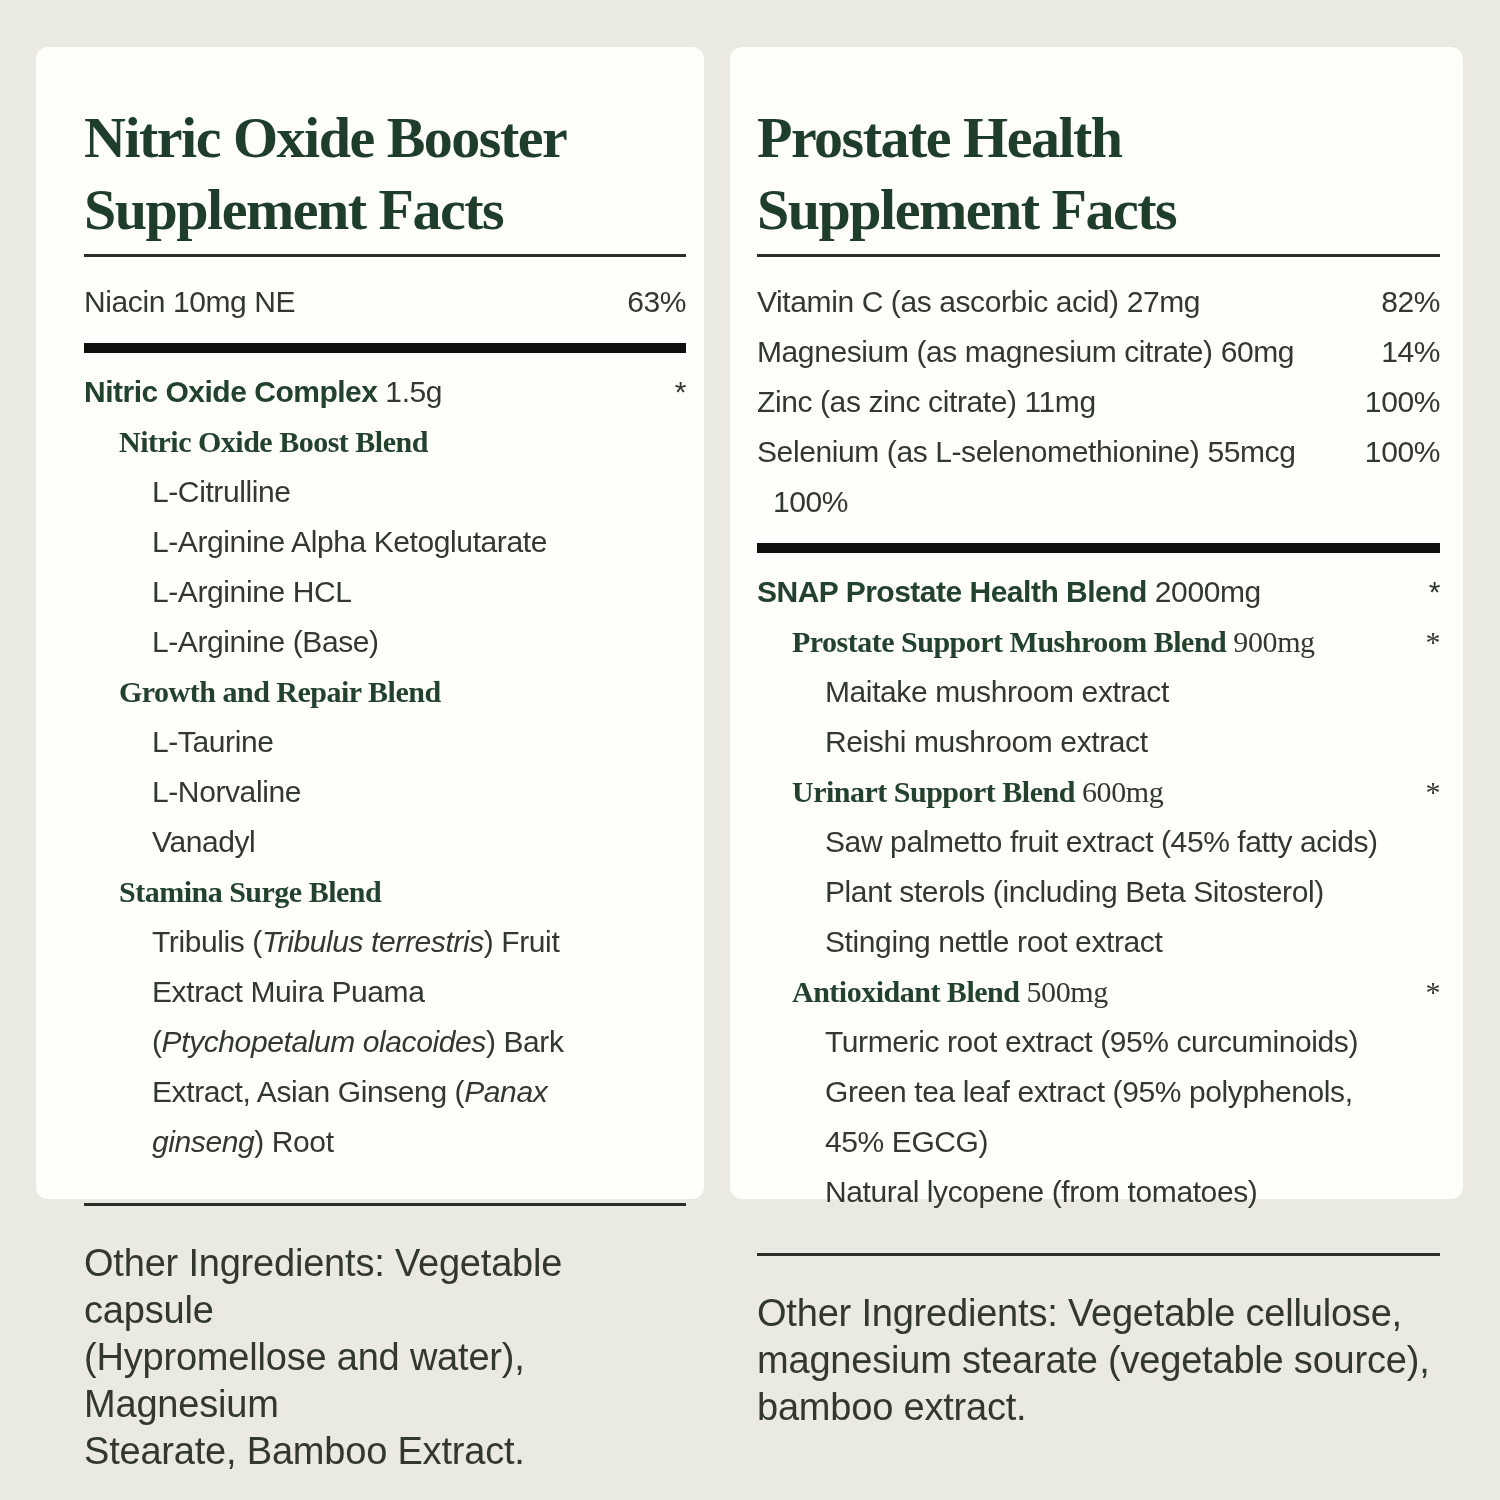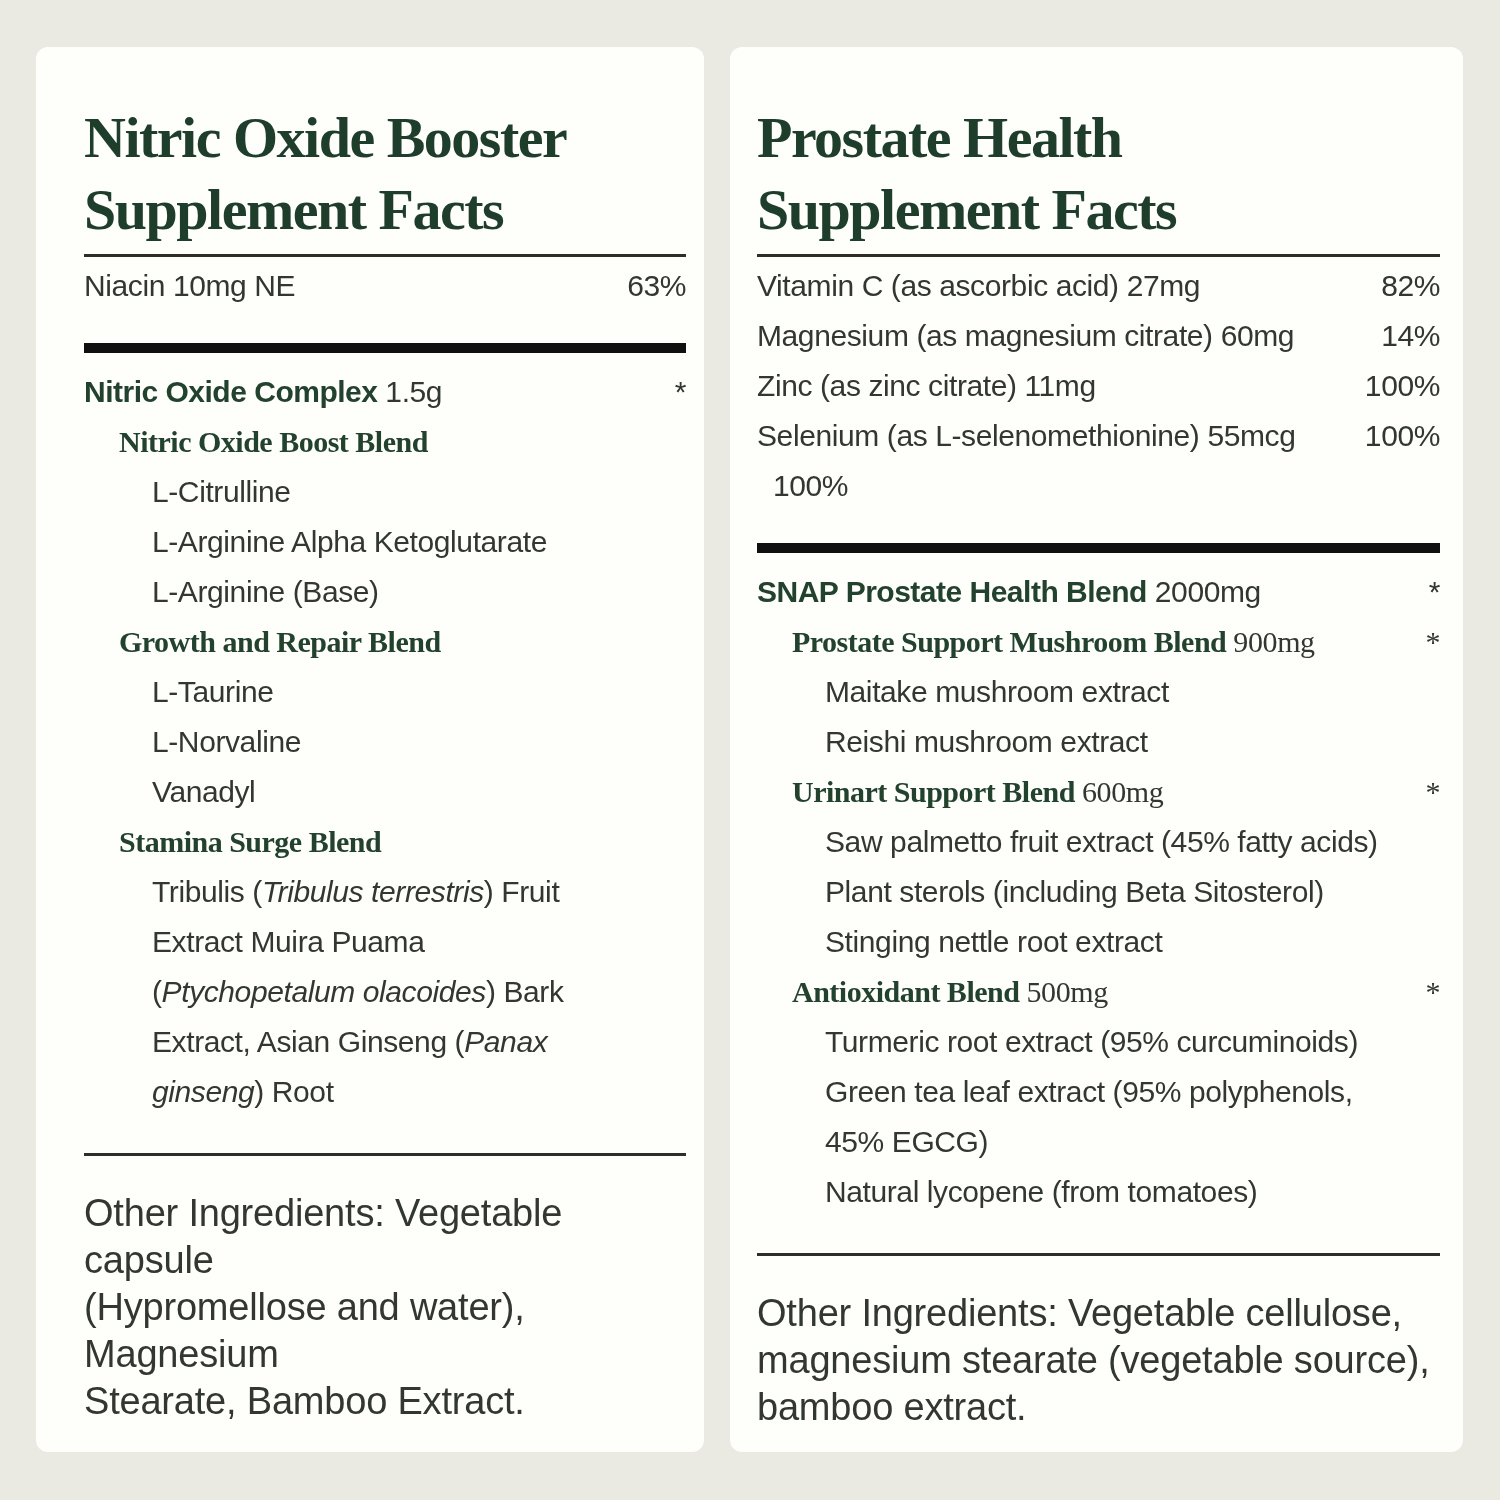--- a/index.html
+++ b/index.html
@@ -5,21 +5,21 @@
   html,body { margin:0; padding:0; }
   body { font-family: "Liberation Sans", "DejaVu Sans", sans-serif; }
   .page {
     position: relative;
     width: 1500px; height: 1500px;
     background: var(--bg, #eae9e2);
     overflow: hidden;
   }
   .panel {
     position: absolute;
-    top: 47px; height: 1405px;
+    top: 47px; height: 1152px;
     background: var(--panel, #fefefb);
     border-radius: 12px;
     box-sizing: border-box;
   }
   .panel.left  { left: 36px;  width: 668px; padding: 0 18px 0 48px; }
   .panel.right { left: 730px; width: 733px; padding: 0 23px 0 27px; }
 
   .title {
     margin: 55px 0 0 0;
     font-family: "Liberation Serif", "DejaVu Serif", serif;
@@ -30,21 +30,21 @@
     color: var(--green, #1f3d2b);
     white-space: pre-line;
   }
   .rule { width: 100%; }
   .rule.thin   { height: 3px;  background: #2d2d29; margin-top: 8px; }
   .rule.thick  { height: 10px; background: #101010; margin-top: 24px; }
   .rule.bottom { margin-top: 36px; }
 
   .nutrients { margin-top: 12px; }
   .nrow {
-    display: flex; justify-content: space-between; align-items: flex-start;
+    display: flex; justify-content: space-between; align-items: flex-end;
     height: 50px;
     font-size: 30px; letter-spacing: -0.4px;
     color: var(--text, #32382f);
   }
   .nrow .dv { padding-left: 16px; }
 
   .blend-list { margin-top: 14px; }
   .brow {
     display: flex; align-items: center;
     min-height: 50px;
@@ -90,20 +90,23 @@
         <div class="brow indent1">
           <div class="btext"><span class="b">Nitric Oxide Boost Blend</span></div>
         </div>
         <div class="brow indent2">
           <div class="btext"><span class="">L-Citrulline</span></div>
         </div>
         <div class="brow indent2">
           <div class="btext"><span class="">L-Arginine Alpha Ketoglutarate</span></div>
         </div>
         <div class="brow indent2">
+          <div class="btext"><span class="">L-Arginine HCL</span></div>
+        </div>
+        <div class="brow indent2">
           <div class="btext"><span class="">L-Arginine (Base)</span></div>
         </div>
         <div class="brow indent1">
           <div class="btext"><span class="b">Growth and Repair Blend</span></div>
         </div>
         <div class="brow indent2">
           <div class="btext"><span class="">L-Taurine</span></div>
         </div>
         <div class="brow indent2">
           <div class="btext"><span class="">L-Norvaline</span></div>

